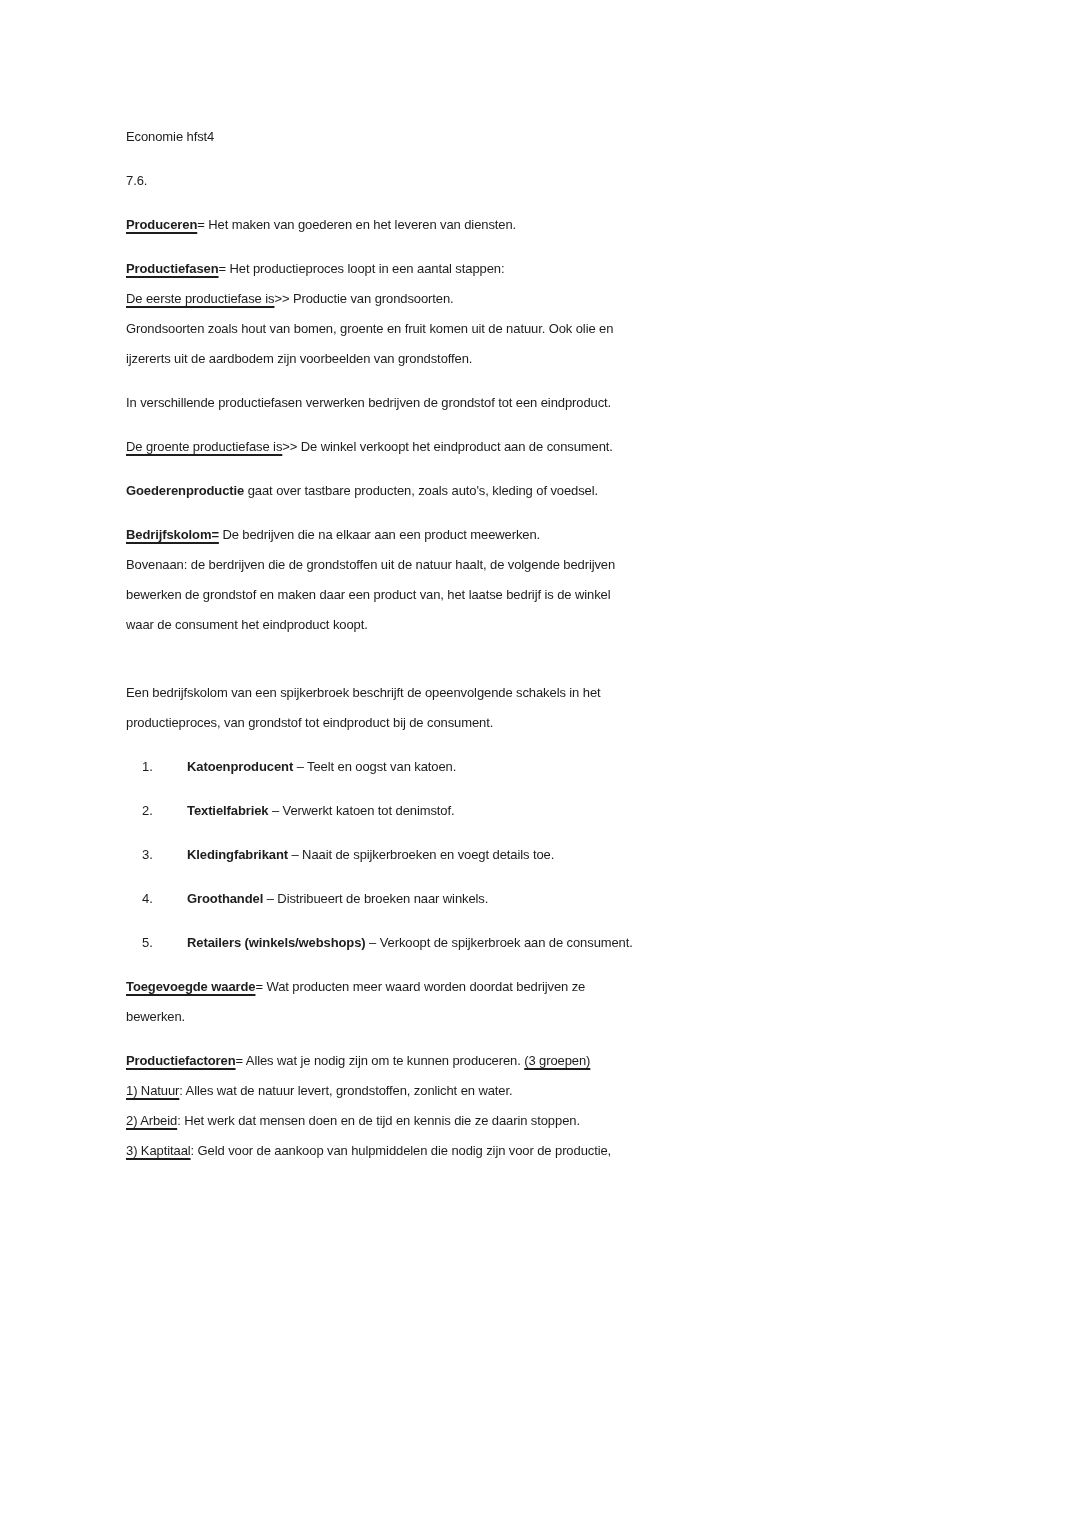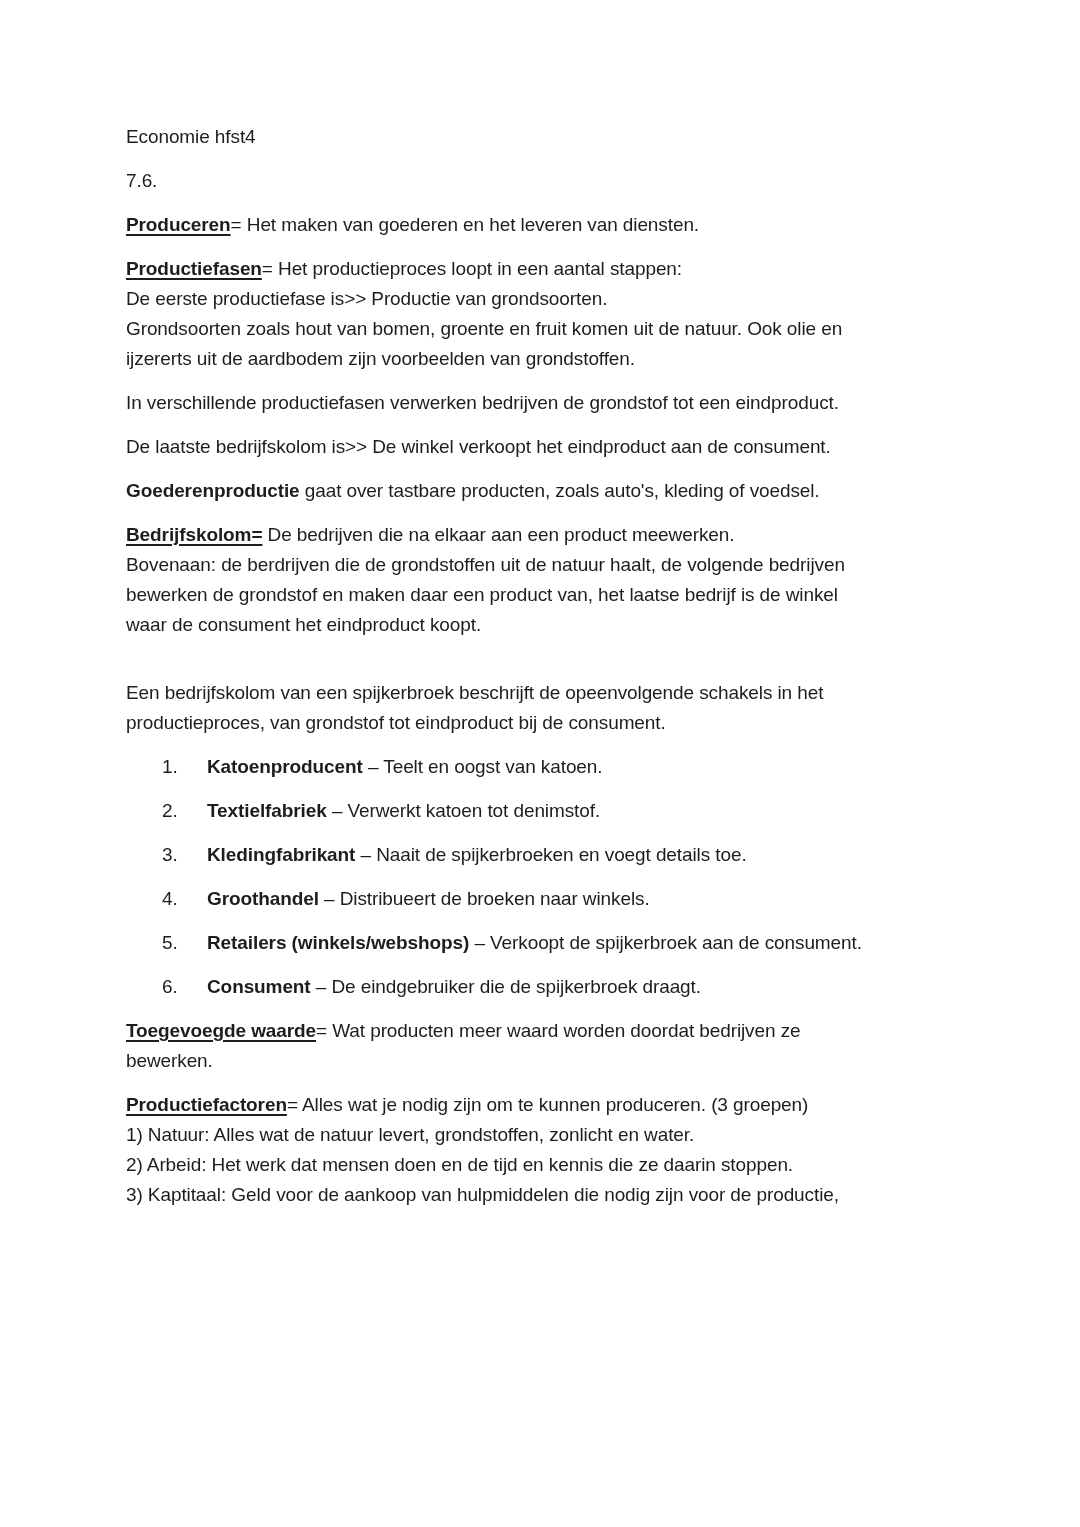--- a/index.html
+++ b/index.html
@@ -8,32 +8,32 @@
     width: 1080px;
     height: 1527px;
     font-family: "Liberation Sans", "DejaVu Sans", sans-serif;
     overflow: hidden;
   }
   .page {
     width: 1056px;
     min-height: 1527px;
     padding: 122px 94px 40px 126px;
     color: #1d1d1d;
-    font-size: 19px;
+    font-size: 13px;
     line-height: 30px;
     letter-spacing: -0.1px;
   }
   .para {
     margin-bottom: 14px;
     max-width: 862px;
   }
   .b  { font-weight: 700; }
-  .u  { text-underline-offset: 3px; text-decoration-thickness: 1.5px; }
+  .u  { text-decoration: underline; text-underline-offset: 3px; text-decoration-thickness: 1.5px; }
   .bu { font-weight: 700; text-decoration: underline; text-underline-offset: 3px; text-decoration-thickness: 1.5px; }
-  .li { margin-left: 36px; }
+  .li { margin-left: 16px; }
   .num { display: inline-block; width: 45px; }
   .gap-top { margin-top: 38px; }
 </style>
 </head>
 <body>
 
 <div class="page">
 
   <p class="para">Economie hfst4</p>
 
@@ -41,21 +41,21 @@
 
   <p class="para"><span class="bu">Produceren</span><span>= Het maken van goederen en het leveren van diensten.</span></p>
 
   <p class="para"><span class="bu">Productiefasen</span><span>= Het productieproces loopt in een aantal stappen:</span><br>
     <span class="u">De eerste productiefase is</span><span>&gt;&gt; Productie van grondsoorten.</span><br>
     <span>Grondsoorten zoals hout van bomen, groente en fruit komen uit de natuur. Ook olie en</span><br>
     <span>ijzererts uit de aardbodem zijn voorbeelden van grondstoffen.</span></p>
 
   <p class="para">In verschillende productiefasen verwerken bedrijven de grondstof tot een eindproduct.</p>
 
-  <p class="para"><span class="u">De laatste bedrijfskolom is</span><span>&gt;&gt; De winkel verkoopt het eindproduct aan de consument.</span></p>
+  <p class="para"><span class="u">De groente productiefase is</span><span>&gt;&gt; De winkel verkoopt het eindproduct aan de consument.</span></p>
 
   <p class="para"><span class="b">Goederenproductie</span><span> gaat over tastbare producten, zoals auto's, kleding of voedsel.</span><br>
     </p>
 
 
   <p class="para"><span class="bu">Bedrijfskolom=</span><span> De bedrijven die na elkaar aan een product meewerken.</span><br>
     <span>Bovenaan: de berdrijven die de grondstoffen uit de natuur haalt, de volgende bedrijven</span><br>
     <span>bewerken de grondstof en maken daar een product van, het laatse bedrijf is de winkel</span><br>
     <span>waar de consument het eindproduct koopt.</span></p>
 
@@ -65,21 +65,20 @@
   <p class="para li"><span class="num">1.</span><span class="b">Katoenproducent</span><span> – Teelt en oogst van katoen.</span></p>
 
   <p class="para li"><span class="num">2.</span><span class="b">Textielfabriek</span><span> – Verwerkt katoen tot denimstof.</span></p>
 
   <p class="para li"><span class="num">3.</span><span class="b">Kledingfabrikant</span><span> – Naait de spijkerbroeken en voegt details toe.</span></p>
 
   <p class="para li"><span class="num">4.</span><span class="b">Groothandel</span><span> – Distribueert de broeken naar winkels.</span></p>
 
   <p class="para li"><span class="num">5.</span><span class="b">Retailers (winkels/webshops)</span><span> – Verkoopt de spijkerbroek aan de consument.</span></p>
 
-  <p class="para li"><span class="num">6.</span><span class="b">Consument</span><span> – De eindgebruiker die de spijkerbroek draagt.</span></p>
 
   <p class="para"><span class="bu">Toegevoegde waarde</span><span>= Wat producten meer waard worden doordat bedrijven ze</span><br>
     <span>bewerken.</span></p>
 
   <p class="para"><span class="bu">Productiefactoren</span><span>= Alles wat je nodig zijn om te kunnen produceren. </span><span class="u">(3 groepen)</span><br>
     <span class="u">1) Natuur</span><span>: Alles wat de natuur levert, grondstoffen, zonlicht en water.</span><br>
     <span class="u">2) Arbeid</span><span>: Het werk dat mensen doen en de tijd en kennis die ze daarin stoppen.</span><br>
     <span class="u">3) Kaptitaal</span><span>: Geld voor de aankoop van hulpmiddelen die nodig zijn voor de productie,</span></p>
 
 </div>

